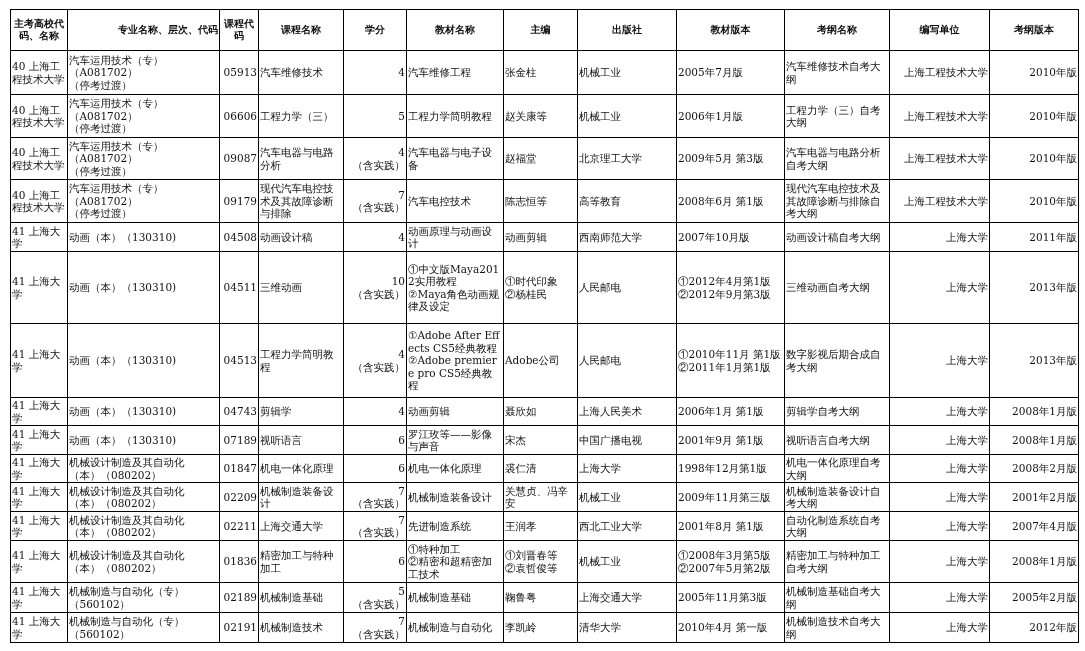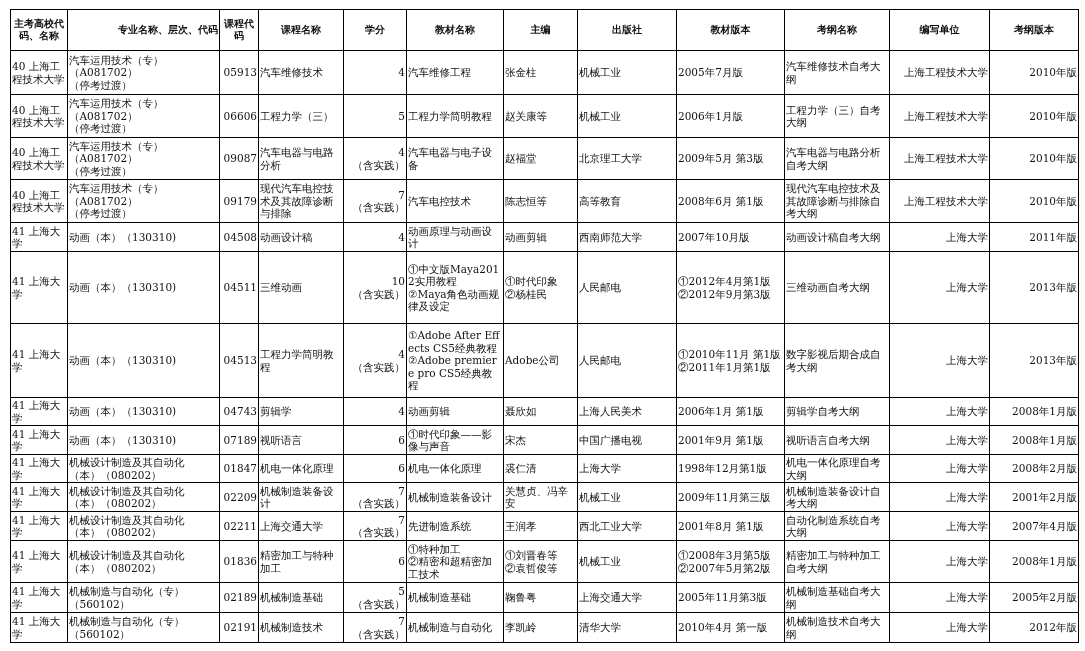--- a/index.html
+++ b/index.html
@@ -178,21 +178,21 @@
         <td class="l pre">剪辑学自考大纲</td>
         <td class="c pre">上海大学</td>
         <td class="c pre">2008年1月版</td>
       </tr>
       <tr style="height: 29px;">
         <td class="l pre">41 上海大学</td>
         <td class="l pre">动画（本）（130310)</td>
         <td class="c pre">07189</td>
         <td class="l pre">视听语言</td>
         <td class="c pre">6</td>
-        <td class="l pre">①时代印象——影像与声音</td>
+        <td class="l pre">罗江玫等——影像与声音</td>
         <td class="l pre">宋杰</td>
         <td class="l pre">中国广播电视</td>
         <td class="l pre">2001年9月 第1版</td>
         <td class="l pre">视听语言自考大纲</td>
         <td class="c pre">上海大学</td>
         <td class="c pre">2008年1月版</td>
       </tr>
       <tr style="height: 28px;">
         <td class="l pre">41 上海大学</td>
         <td class="l pre">机械设计制造及其自动化

